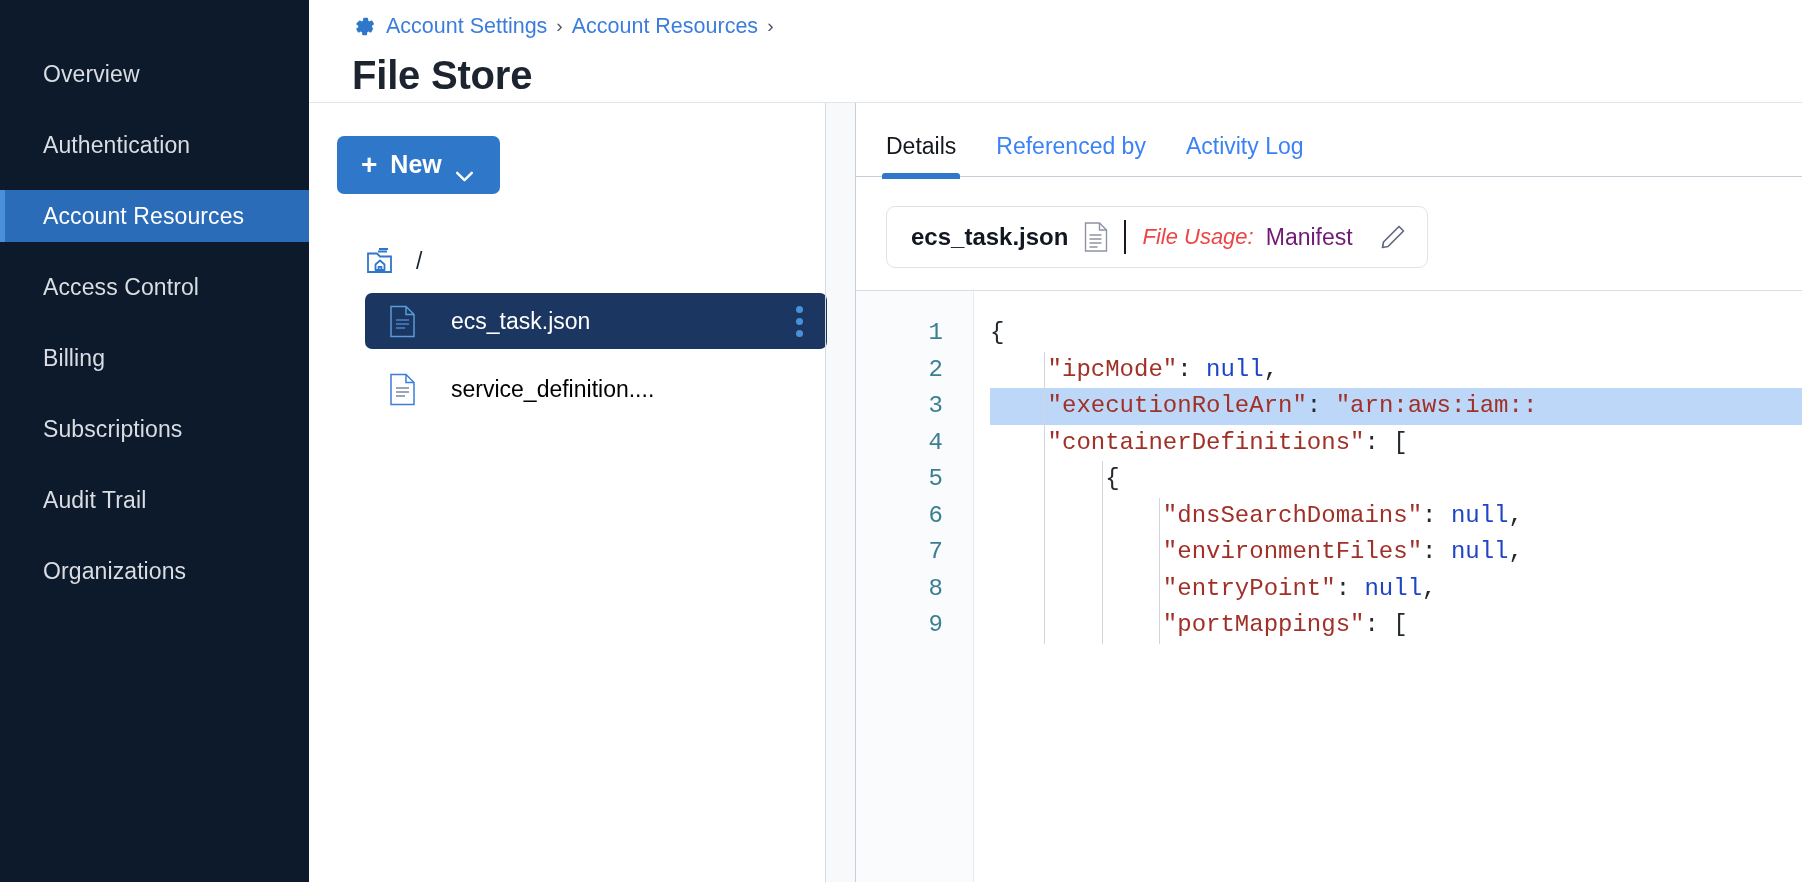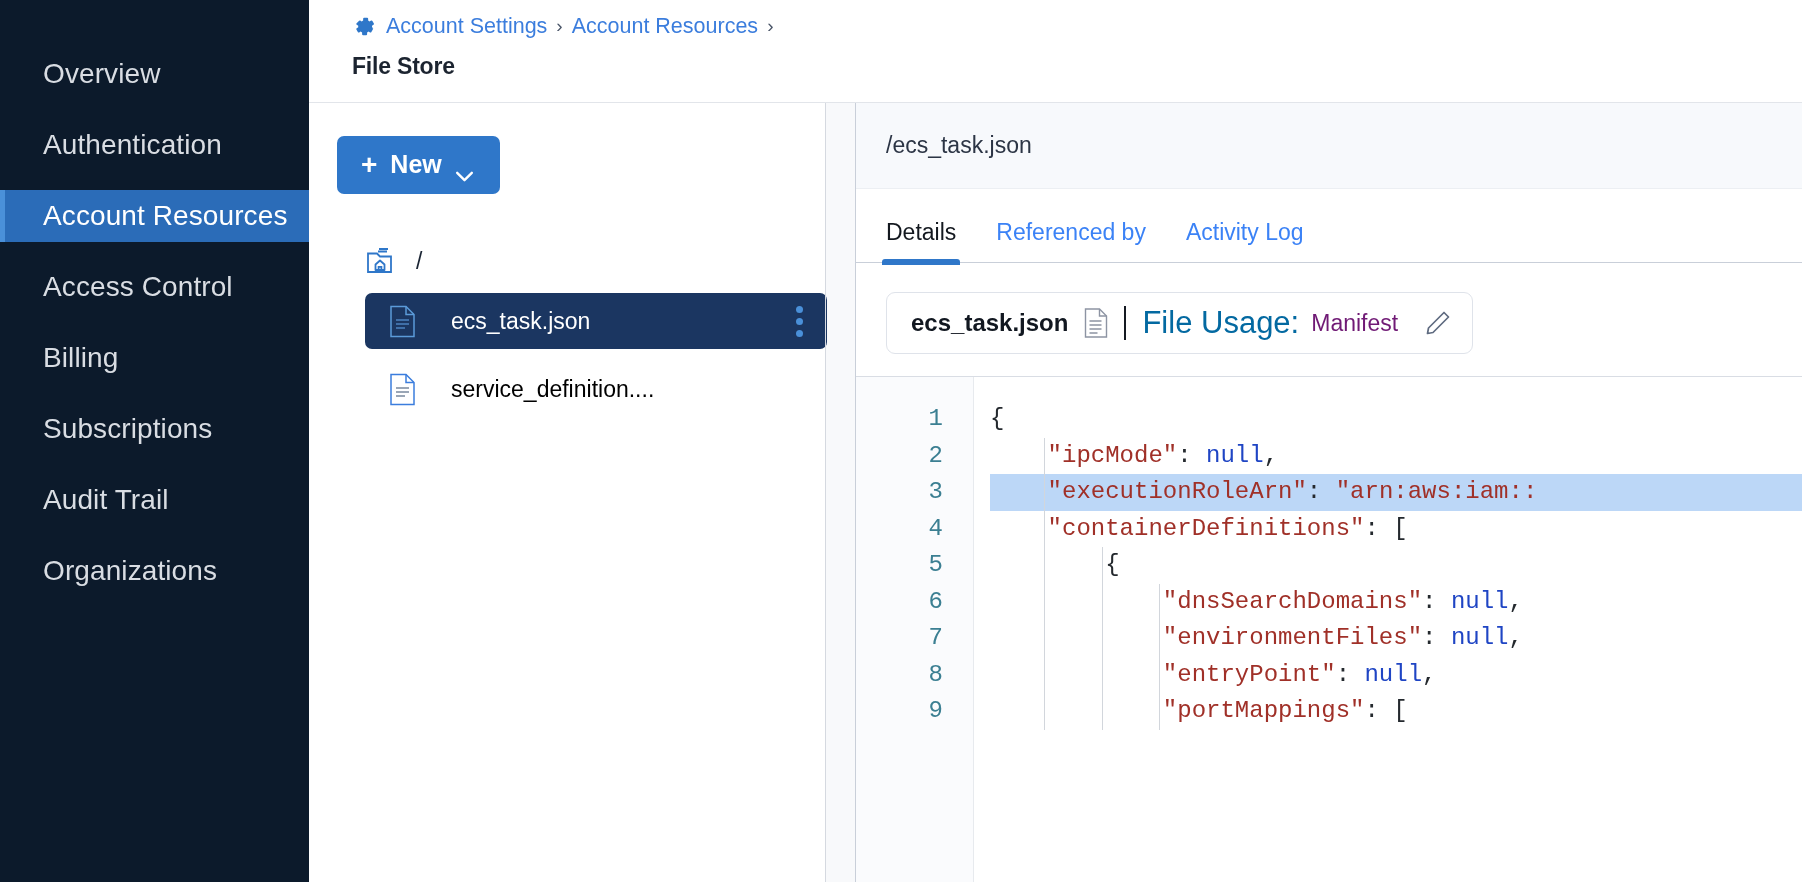--- a/index.html
+++ b/index.html
@@ -17,21 +17,21 @@
     background: #0c1a2b;
     padding-top: 48px;
     position: relative;
     z-index: 5;
   }
   .nav-item {
     height: 52px;
     display: flex; align-items: center;
     padding-left: 43px;
     color: #d9dde3;
-    font-size: 28px;
+    font-size: 23px;
     letter-spacing: 0.1px;
     cursor: pointer;
     margin-bottom: 19px;
   }
   .nav-item.active {
     background: #2b6cb8;
     color: #ffffff;
     border-left: 5px solid #4a90d9;
     padding-left: 38px;
   }
@@ -49,21 +49,21 @@
   .breadcrumb {
     display: flex; align-items: center;
     gap: 9px;
     height: 40px;
     font-size: 21.5px;
   }
   .gear-icon { width: 25px; height: 25px; display: block; }
   .crumb-link { color: #3b7ddd; cursor: pointer; white-space: nowrap; }
   .crumb-sep { color: #4a5568; font-size: 19px; }
   .page-title {
-    font-size: 23px; font-weight: bold; color: #1c2430;
+    font-size: 40px; font-weight: bold; color: #1c2430;
     margin-top: 7px; letter-spacing: -0.2px;
   }
 
   .body-area { flex: 1; display: flex; min-height: 0; }
 
   
   .tree-panel {
     width: 516px; min-width: 516px;
     background: #ffffff;
     padding: 33px 0 0 28px;
@@ -154,21 +154,21 @@
     display: inline-flex; align-items: center;
     height: 62px;
     border: 1px solid #dfe3ea; border-radius: 9px;
     padding: 0 20px 0 24px;
     background: #ffffff;
     gap: 16px;
   }
   .chip-name { font-size: 24px; font-weight: bold; color: #111720; white-space: nowrap; }
   .doc-icon { width: 24px; height: 30px; display: block; }
   .chip-div { width: 2px; height: 34px; background: #151a22; }
-  .chip-label { font-size: 31px; color: #0369a1; white-space: nowrap; }
+  .chip-label { font-size: 22px; color: #ef4444; white-space: nowrap; font-style: italic; }
   .chip-value { font-size: 23px; color: #701a75; white-space: nowrap; margin-left: -4px; }
   .pencil-icon { width: 28px; height: 28px; display: block; margin-left: 10px; cursor: pointer; }
 
   
   .editor {
     margin-top: 22px;
     border-top: 1px solid #d9dde4;
     flex: 1;
     display: flex;
     min-height: 0;
@@ -308,21 +308,20 @@
             </span>
             <span class="file-name">service_definition....</span>
           </div>
         </div>
       </section>
 
       <div class="splitter"></div>
       <div class="gutter"></div>
 
       <section class="detail-panel">
-        <div class="path-bar">/ecs_task.json</div>
 
         <div class="tabs">
           <div class="tab active">Details</div>
           <div class="tab">Referenced by</div>
           <div class="tab">Activity Log</div>
         </div>
 
         <div class="usage-wrap">
           <div class="usage-chip">
             <span class="chip-name">ecs_task.json</span>

